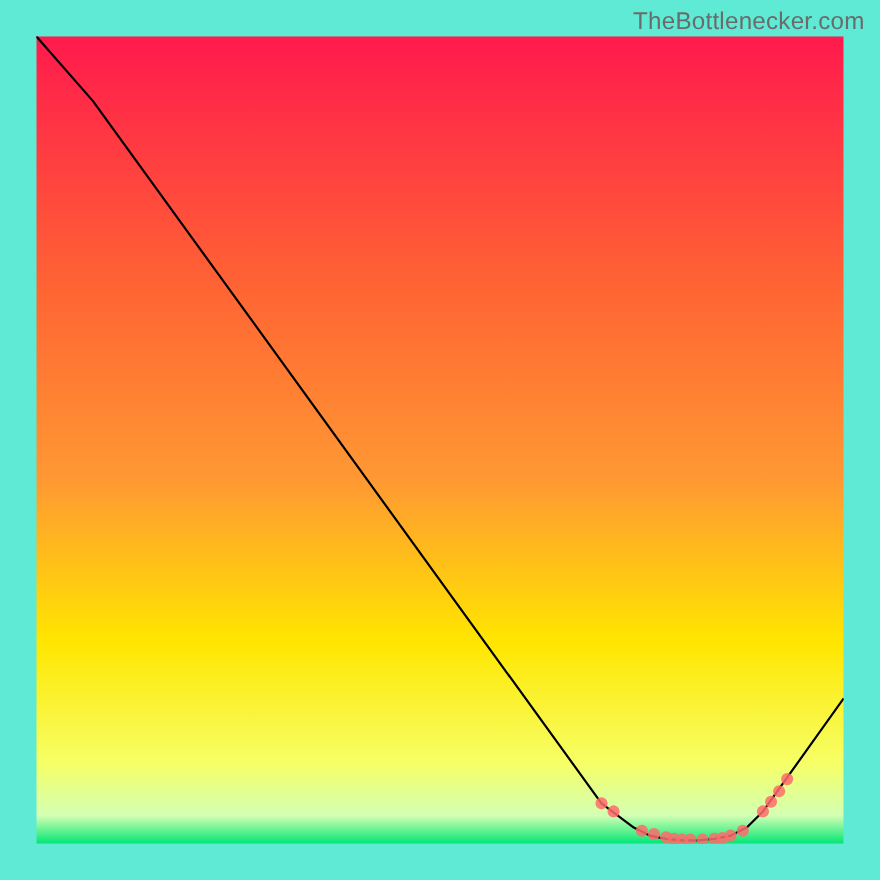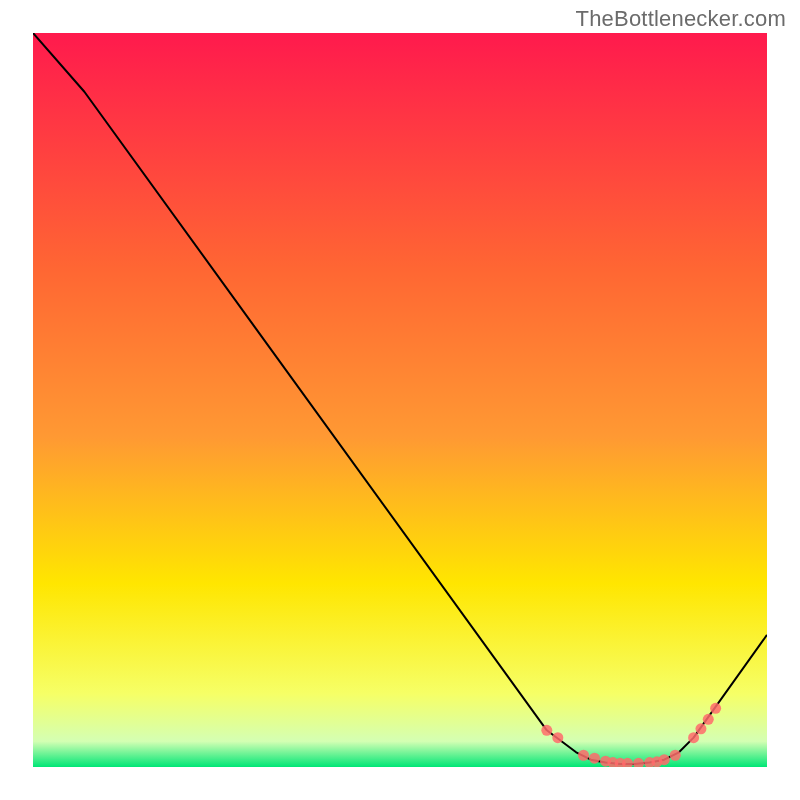--- a/index.html
+++ b/index.html
@@ -1,17 +1,17 @@
 <!DOCTYPE html>
 <html><head>
 <meta charset="utf-8">
 <style>
   * { margin: 0; padding: 0; box-sizing: border-box; }
   html, body { width: 800px; height: 800px; background: #000; font-family: Arial, sans-serif; overflow: hidden; }
-  .frame { position: relative; width: 800px; height: 800px; background: #ffffff; }
+  .frame { position: relative; width: 800px; height: 800px; background: #5eead4; }
   .watermark {
     position: absolute;
     top: 6px; right: 14px;
     color: #6b6b6b;
     font-size: 22px;
     font-weight: 500;
     letter-spacing: 0.2px;
     user-select: none;
   }
   .plot-wrap {

